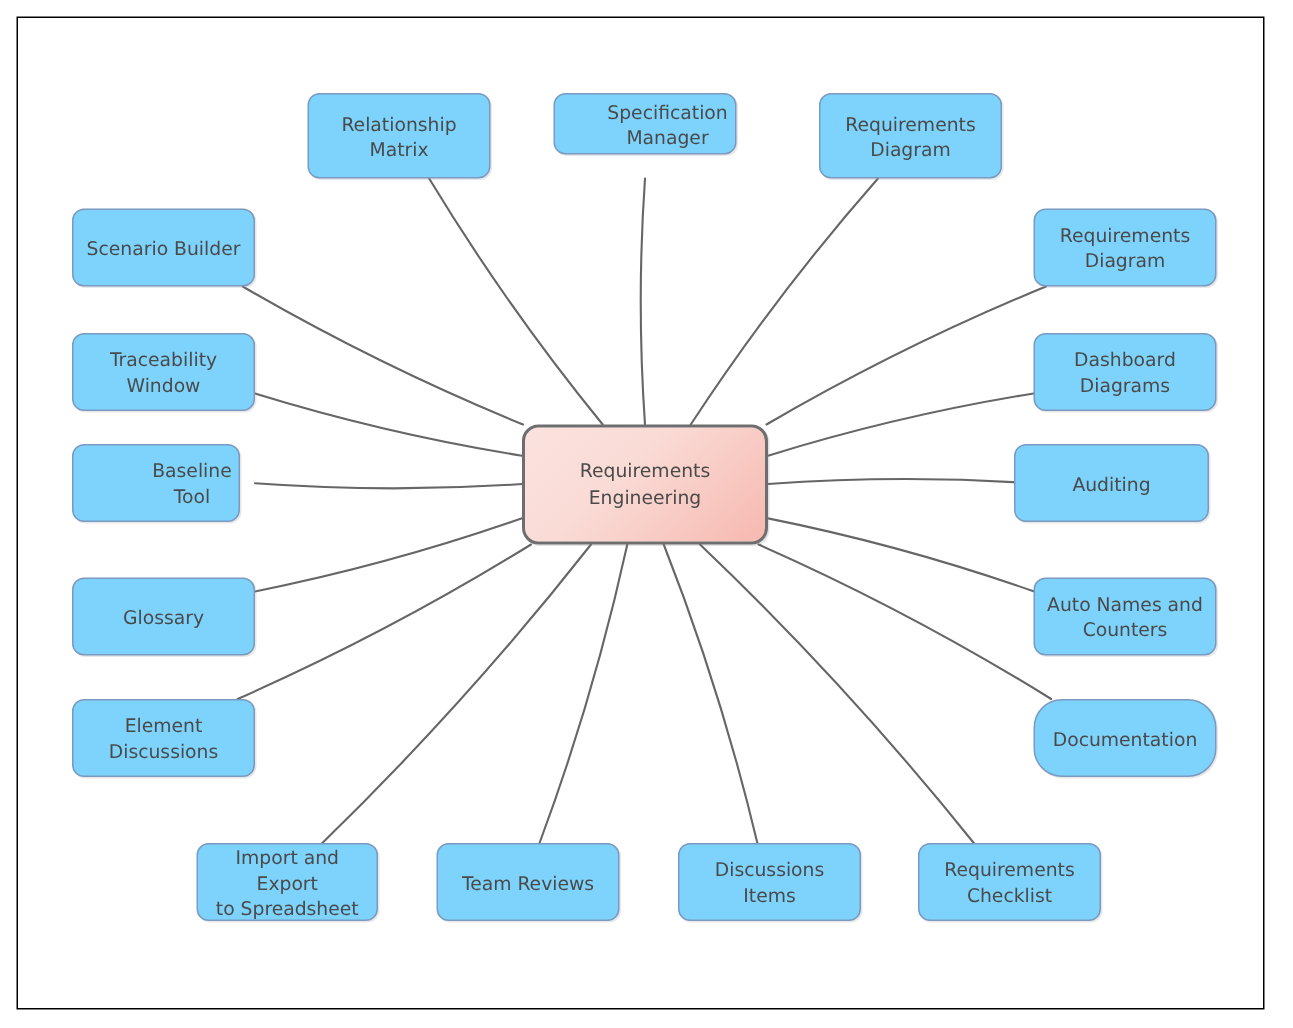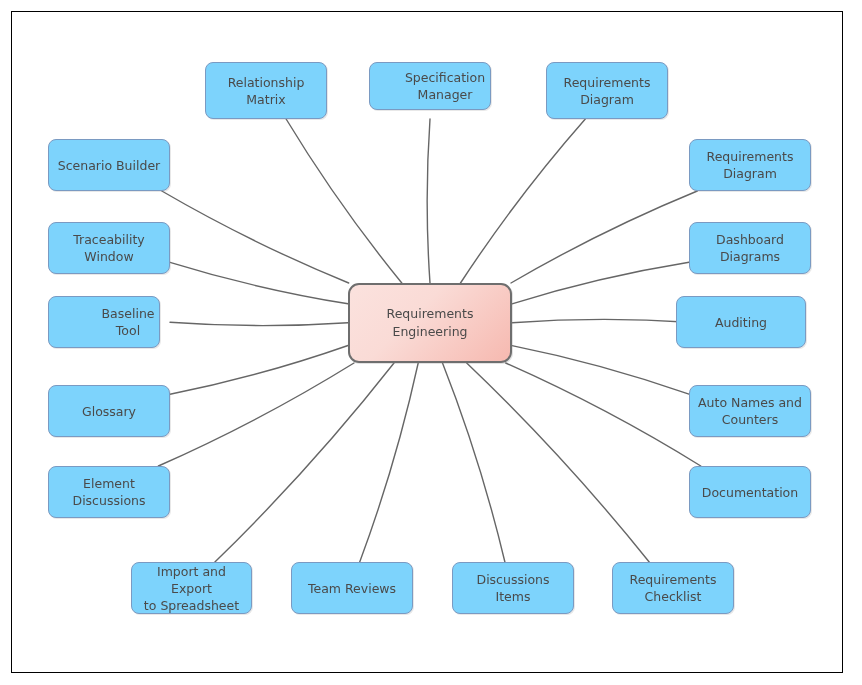--- a/index.html
+++ b/index.html
@@ -141,21 +141,21 @@
 
   <div id="nodes-layer">
       <div class="node hub" style="left: 348px; top: 283px; width: 164px; height: 80px;">
         <div class="node-label">Requirements
 Engineering</div>
       </div>
       <div class="node leaf" style="left: 205px; top: 62px; width: 122px; height: 57px;">
         <div class="node-label">Relationship
 Matrix</div>
       </div>
-      <div class="node leaf" style="left: 369px; top: 62px; width: 122px; height: 48px; padding-left: 30px;">
+      <div class="node leaf" style="left: 369px; top: 62px; width: 122px; height: 41px; padding-left: 30px;">
         <div class="node-label">Specification
 Manager</div>
       </div>
       <div class="node leaf" style="left: 546px; top: 62px; width: 122px; height: 57px;">
         <div class="node-label">Requirements
 Diagram</div>
       </div>
       <div class="node leaf" style="left: 48px; top: 139px; width: 122px; height: 52px;">
         <div class="node-label">Scenario Builder</div>
       </div>
@@ -181,21 +181,21 @@
         <div class="node-label">Dashboard
 Diagrams</div>
       </div>
       <div class="node leaf" style="left: 676px; top: 296px; width: 130px; height: 52px;">
         <div class="node-label">Auditing</div>
       </div>
       <div class="node leaf" style="left: 689px; top: 385px; width: 122px; height: 52px;">
         <div class="node-label">Auto Names and
 Counters</div>
       </div>
-      <div class="node leaf" style="left: 689px; top: 466px; width: 122px; height: 52px;">
+      <div class="node leaf" style="left: 689px; top: 466px; width: 122px; height: 52px; border-radius: 19px;">
         <div class="node-label">Documentation</div>
       </div>
       <div class="node leaf" style="left: 131px; top: 562px; width: 121px; height: 52px;">
         <div class="node-label">Import and Export
 to Spreadsheet</div>
       </div>
       <div class="node leaf" style="left: 291px; top: 562px; width: 122px; height: 52px;">
         <div class="node-label">Team Reviews</div>
       </div>
       <div class="node leaf" style="left: 452px; top: 562px; width: 122px; height: 52px;">

